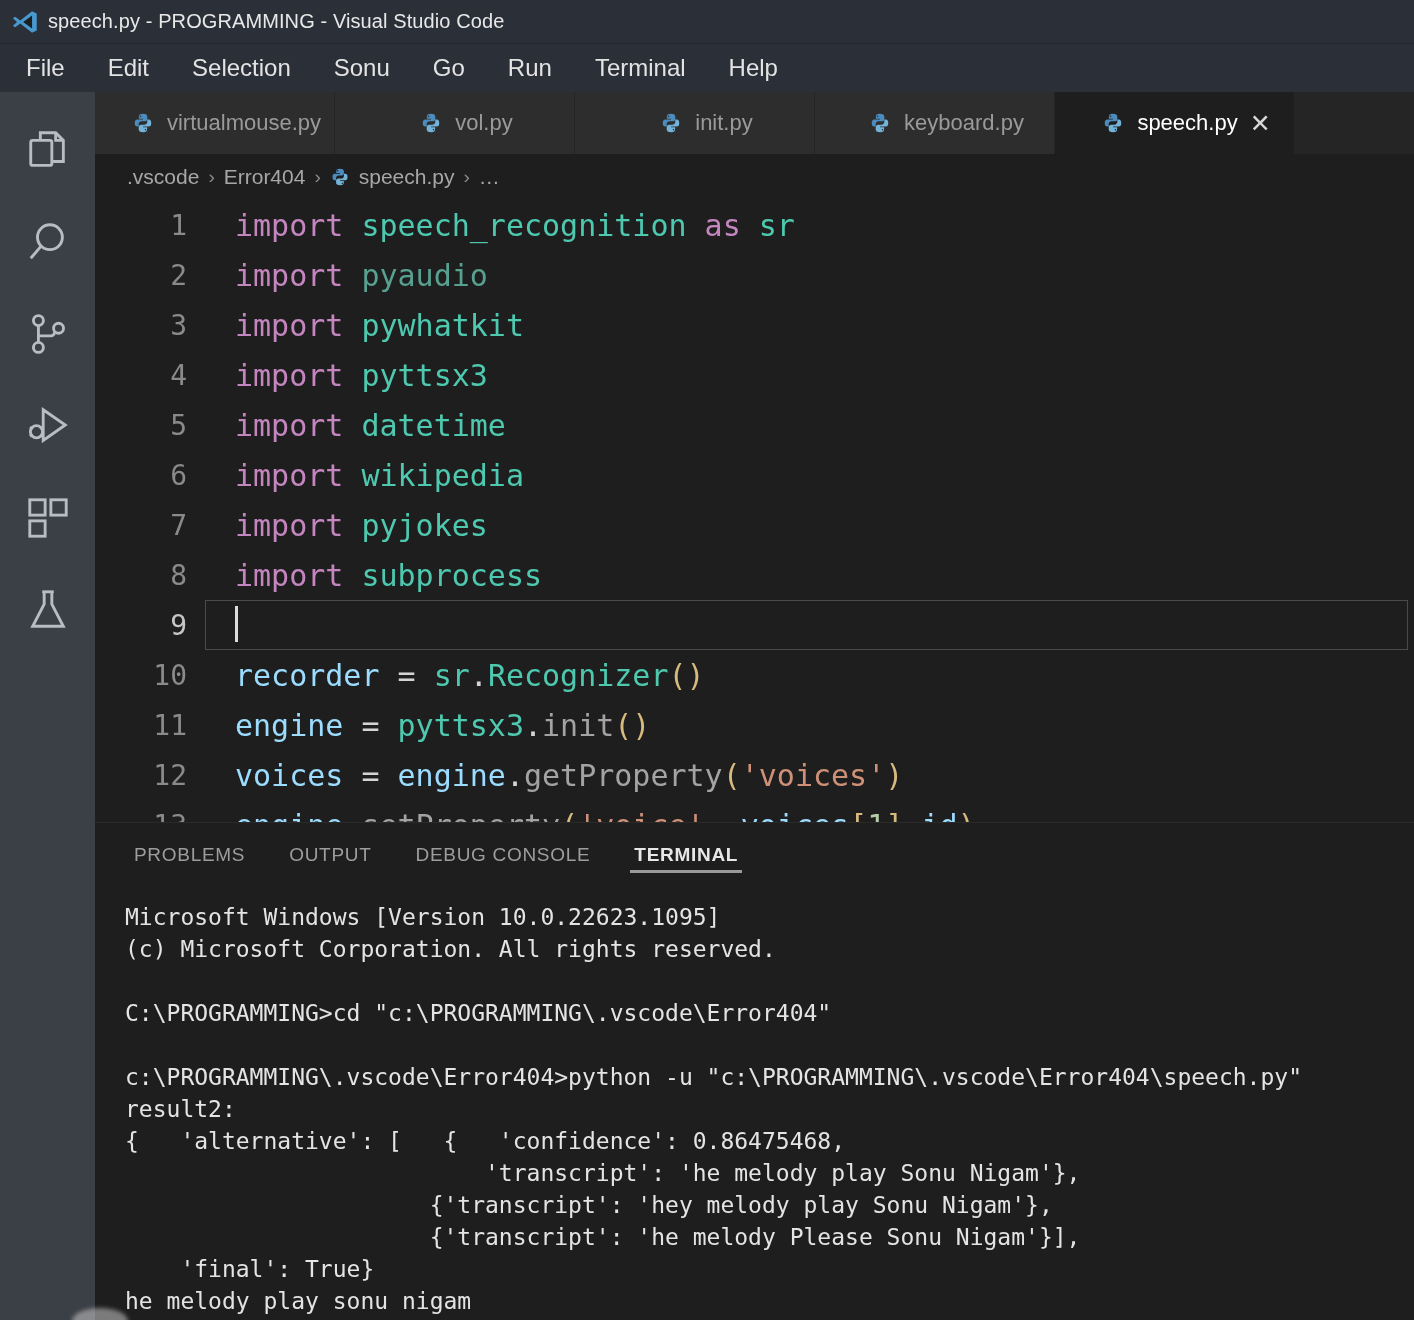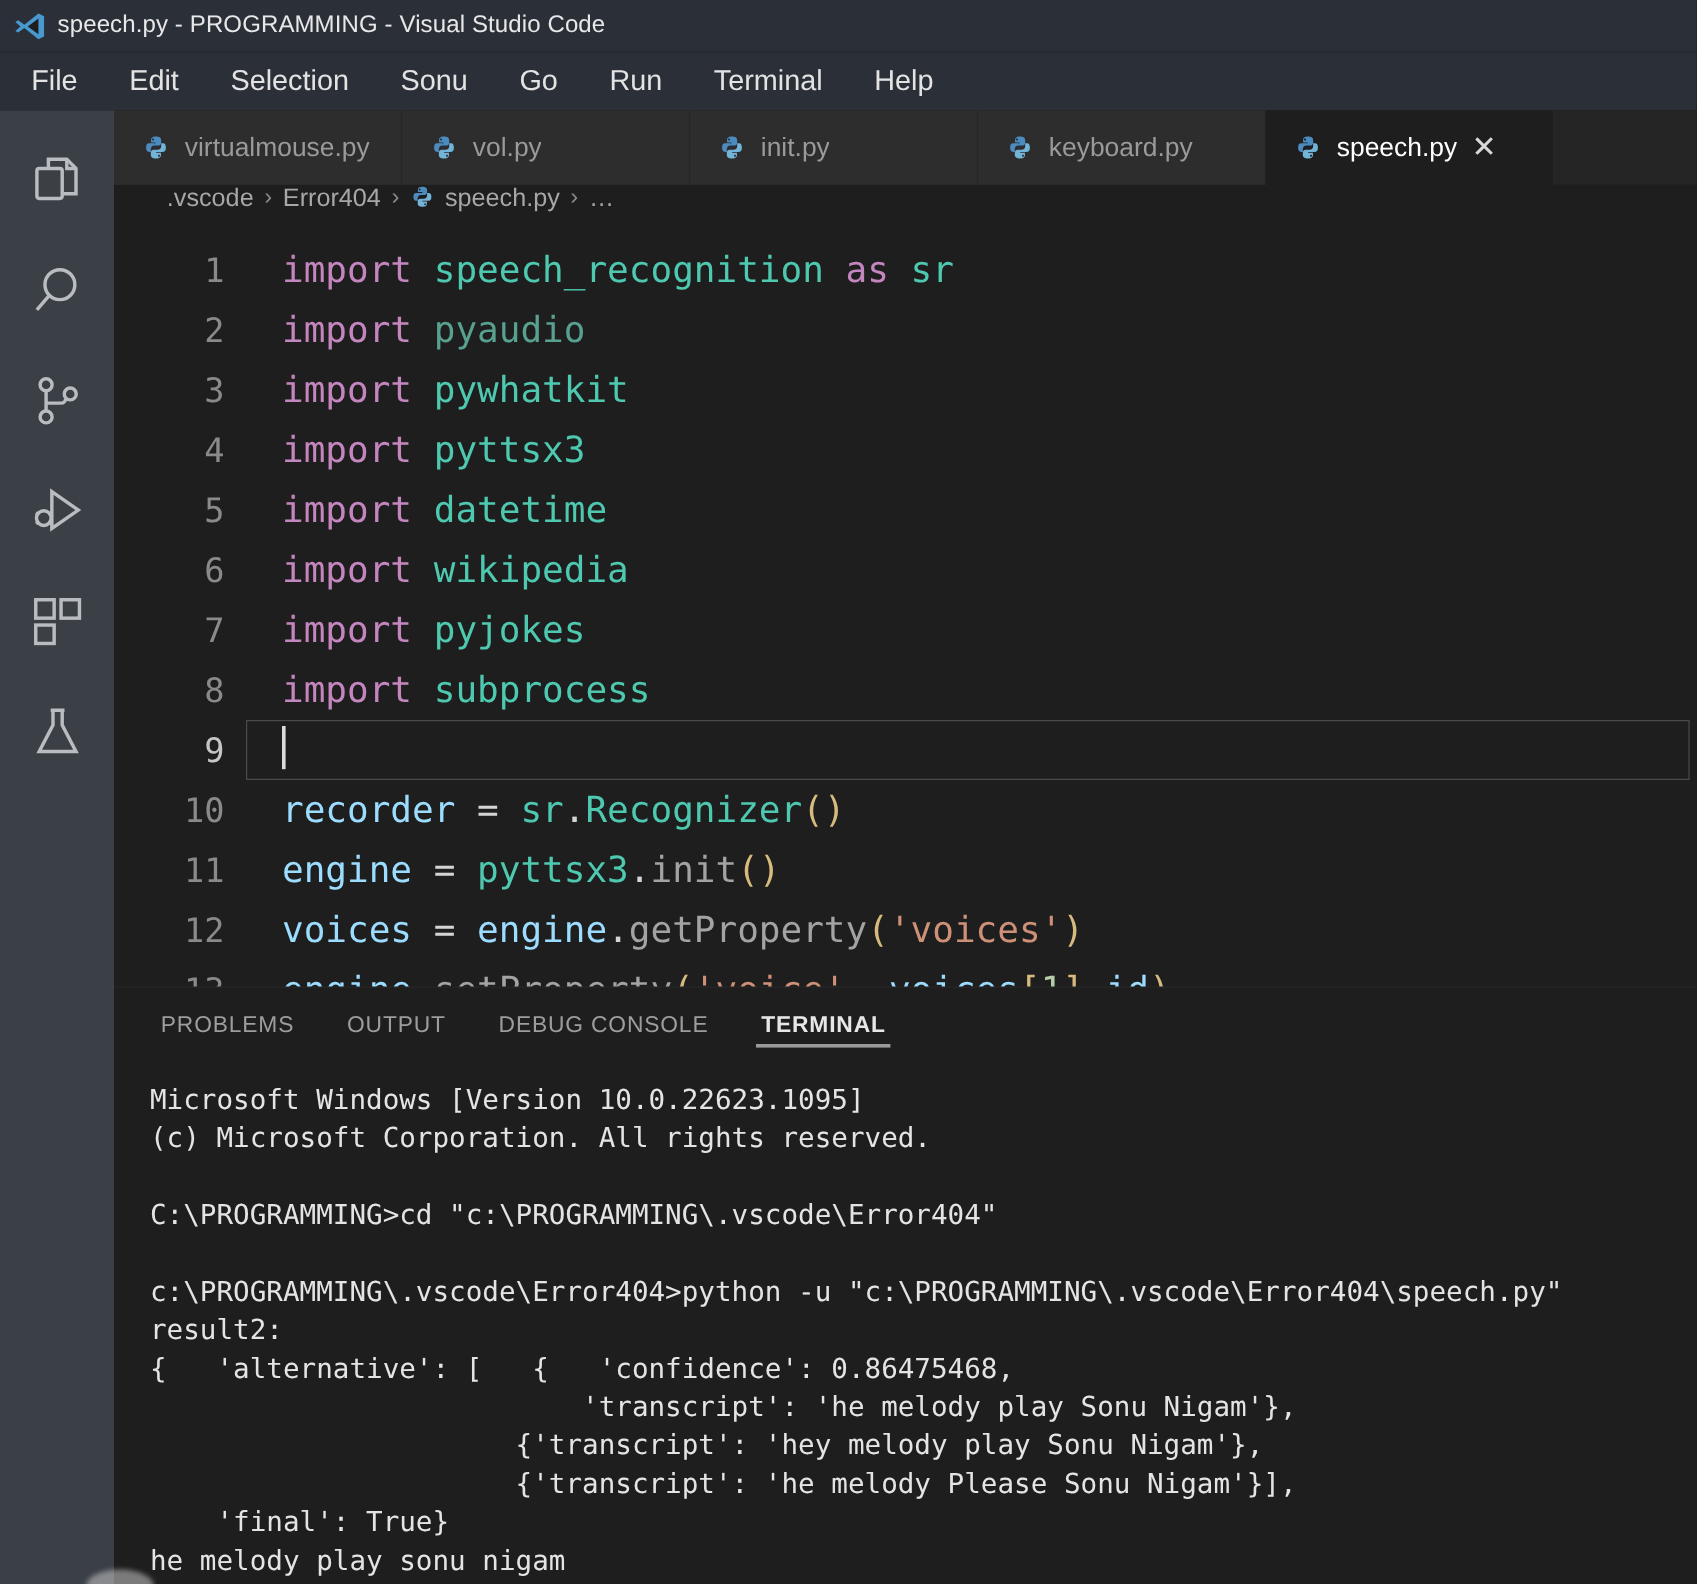--- a/index.html
+++ b/index.html
@@ -79,20 +79,21 @@
     display: flex; align-items: stretch;
   }
   .tab {
     width: 240px; flex: 0 0 240px;
     display: flex; align-items: center;
     padding-left: 24px;
     background: #2d2d2d;
     border-right: 1px solid #252526;
     cursor: pointer;
     position: relative;
+    justify-content: center;
   }
   .tab.active { background: #1e1e1e; }
   .tab-icon { width: 22px; height: 22px; flex: 0 0 22px; margin-right: 13px; display:block; }
   .tab-label {
     font-size: 22px;
     color: #9a9a9a;
     white-space: nowrap;
     overflow: hidden;
   }
   .tab.active .tab-label { color: #ffffff; }
@@ -103,22 +104,22 @@
     line-height: 1;
     font-family: "Liberation Sans", sans-serif;
     cursor: pointer;
   }
   .tabbar-rest { flex: 1 1 auto; background: #252526; }
 
   
   .breadcrumb {
     height: 46px; flex: 0 0 46px;
     background: #1e1e1e;
-    display: flex; align-items: flex-start;
-    padding-left: 44px;
+    display: flex; align-items: center;
+    padding-left: 32px;
     gap: 9px;
     font-size: 21px;
     color: #a7a7a7;
   }
   .bc-sep { color: #8c8c8c; font-size: 19px; }
   .bc-icon { width: 20px; height: 20px; display: block; }
 
   
   .editor {
     flex: 1 1 auto;

